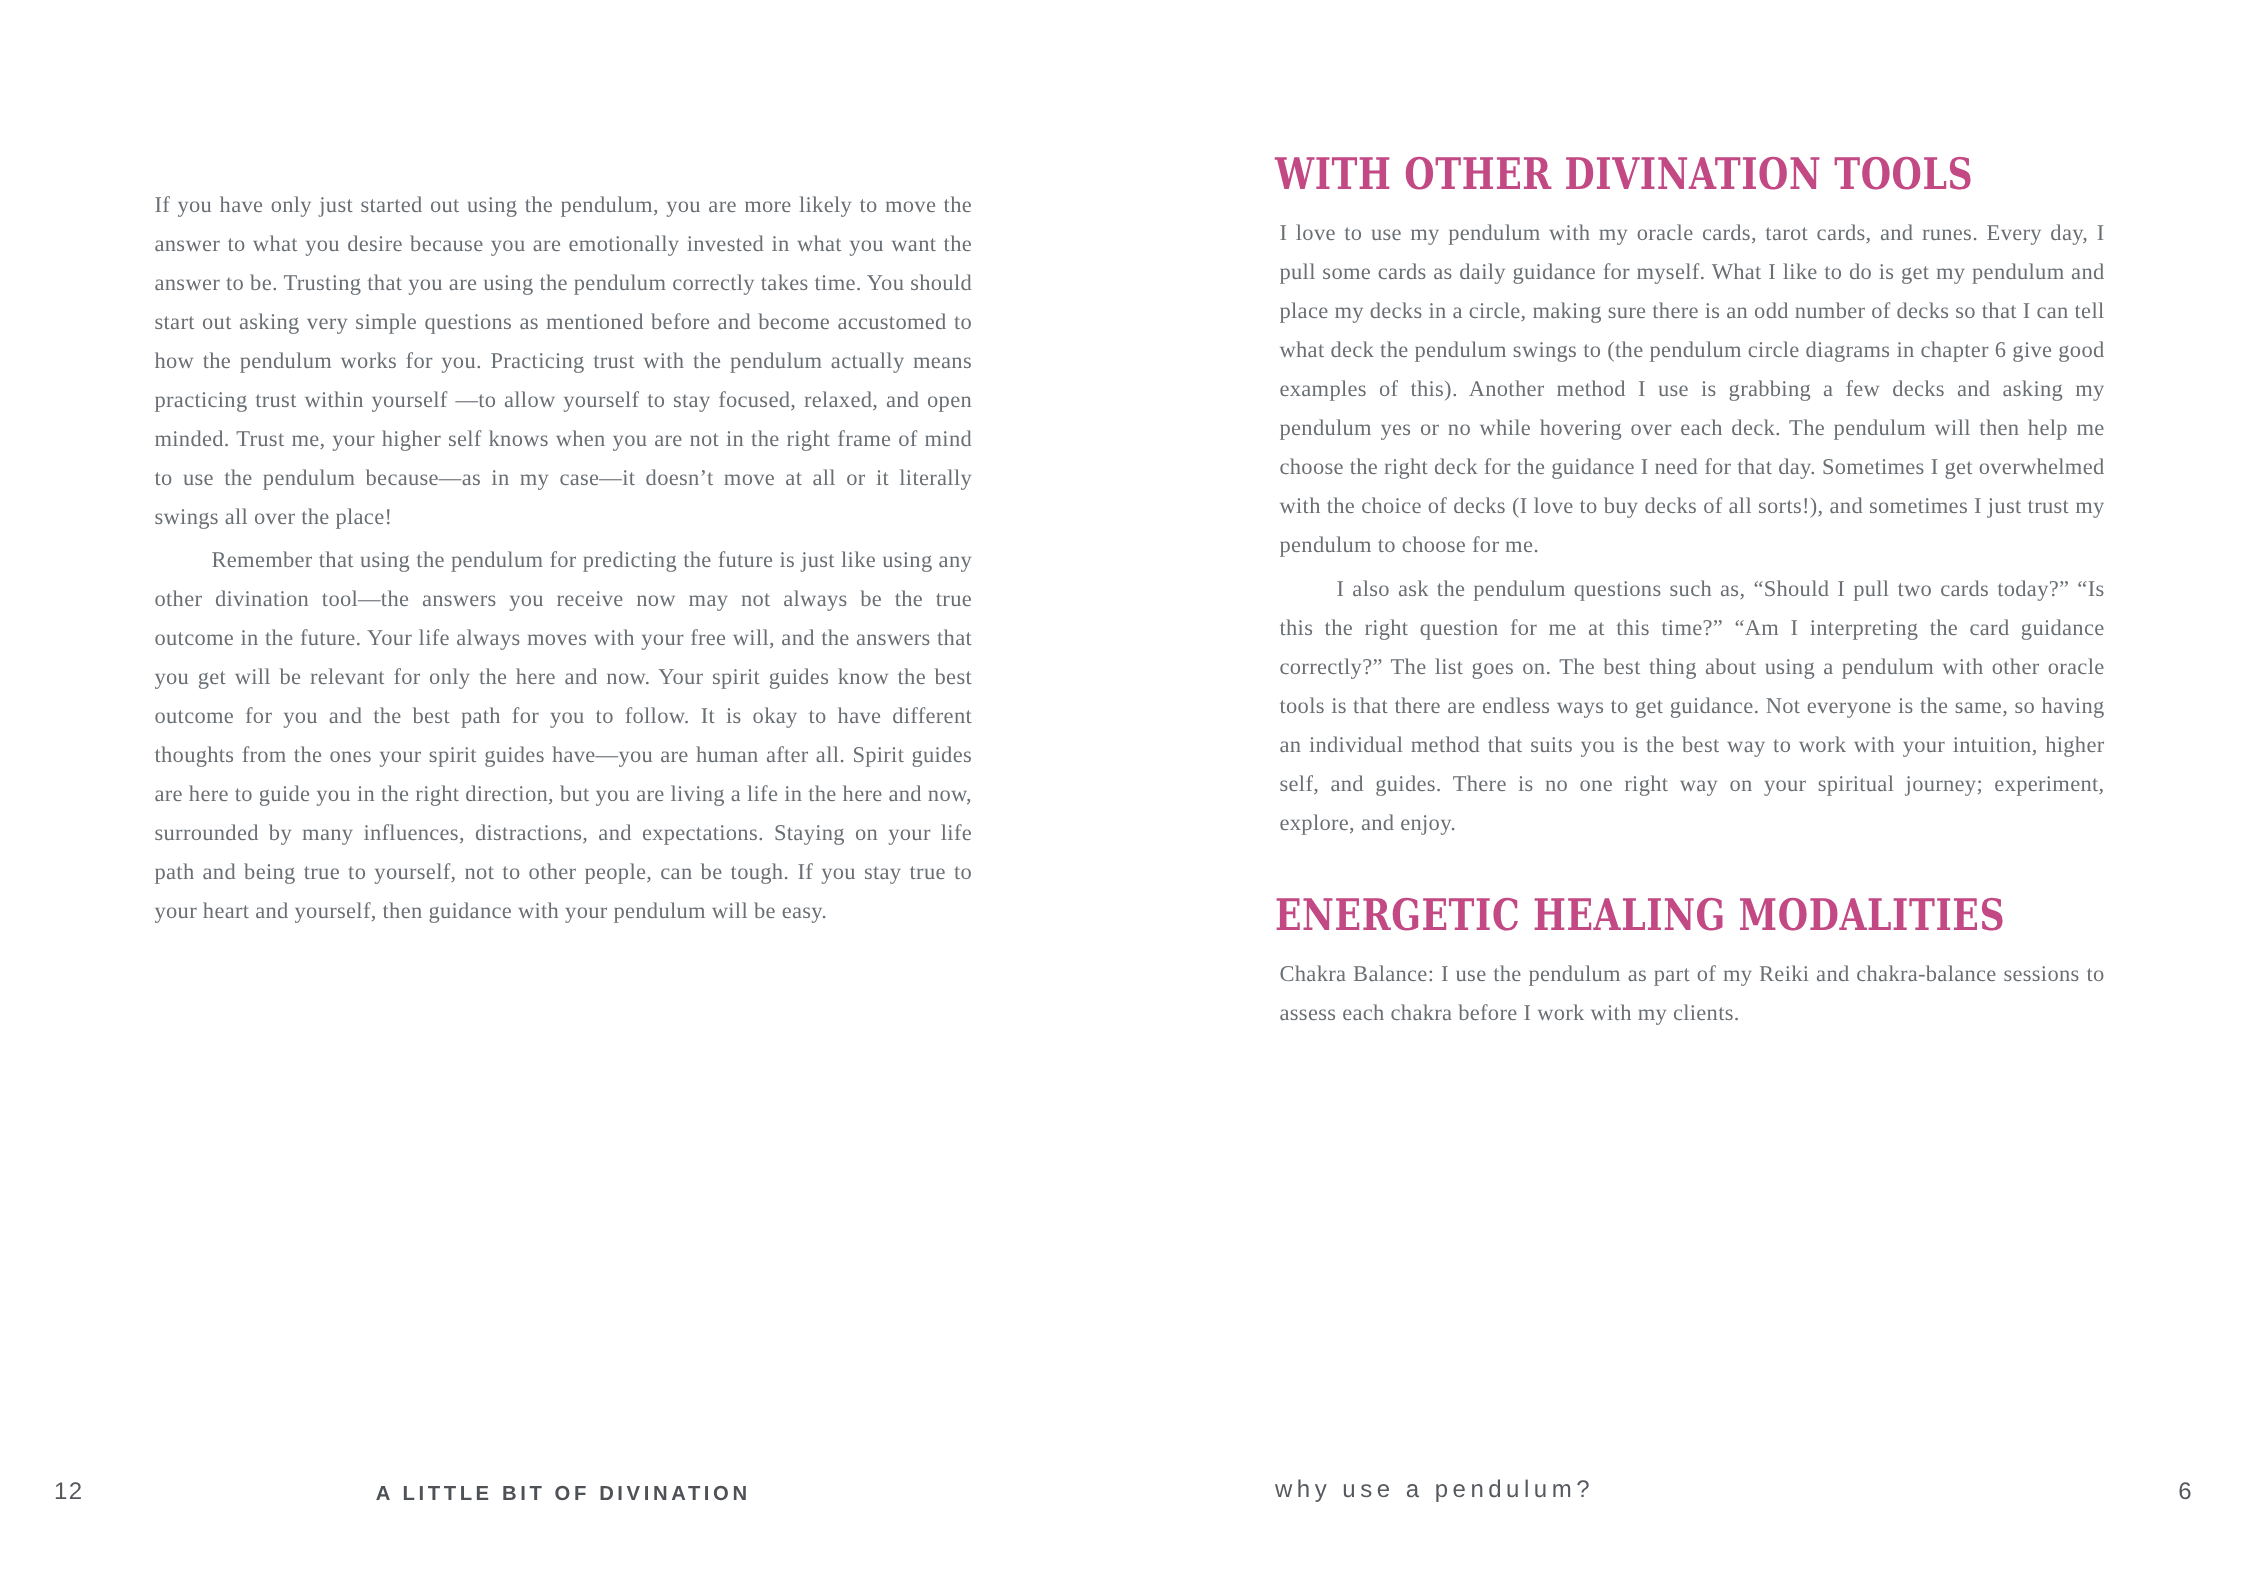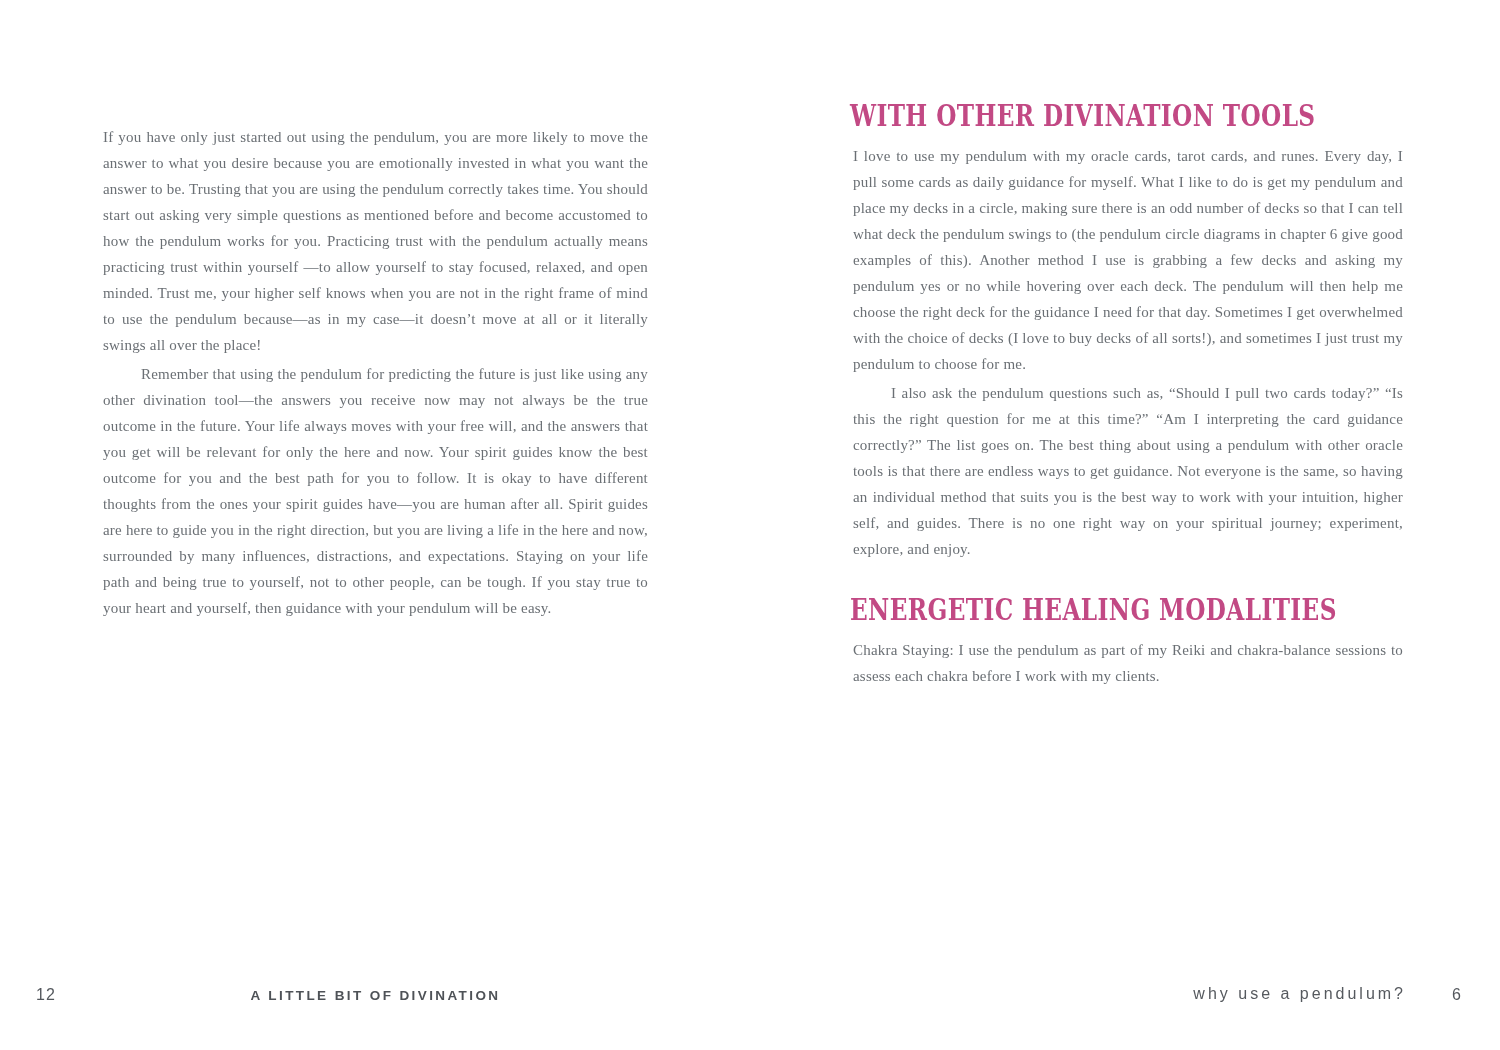--- a/index.html
+++ b/index.html
@@ -74,42 +74,42 @@
     text-align: center;
     font-size: 13.5px;
     font-weight: bold;
     letter-spacing: 2.4px;
     color: #4e5257;
   }
   .footer-running-head-right {
     top: 985px;
     left: 850px;
     width: 556px;
-    text-align: right;
+    text-align: left;
     font-size: 16px;
     letter-spacing: 3px;
     color: #55595e;
   }
 </style>
 </head>
 <body>
 
 <div class="spread">
 
   <div class="page-body left-body">
     <p>If you have only just started out using the pendulum, you are more likely to move the answer to what you desire because you are emotionally invested in what you want the answer to be. Trusting that you are using the pendulum correctly takes time. You should start out asking very simple questions as mentioned before and become accustomed to how the pendulum works for you. Practicing trust with the pendulum actually means practicing trust within yourself —to allow yourself to stay focused, relaxed, and open minded. Trust me, your higher self knows when you are not in the right frame of mind to use the pendulum because—as in my case—it doesn’t move at all or it literally swings all over the place!</p>
     <p class="indent">Remember that using the pendulum for predicting the future is just like using any other divination tool—the answers you receive now may not always be the true outcome in the future. Your life always moves with your free will, and the answers that you get will be relevant for only the here and now. Your spirit guides know the best outcome for you and the best path for you to follow. It is okay to have different thoughts from the ones your spirit guides have—you are human after all. Spirit guides are here to guide you in the right direction, but you are living a life in the here and now, surrounded by many influences, distractions, and expectations. Staying on your life path and being true to yourself, not to other people, can be tough. If you stay true to your heart and yourself, then guidance with your pendulum will be easy.</p>
   </div>
 
   <div class="page-body right-body">
     <h2 class="section-heading">WITH OTHER DIVINATION TOOLS</h2>
     <p>I love to use my pendulum with my oracle cards, tarot cards, and runes. Every day, I pull some cards as daily guidance for myself. What I like to do is get my pendulum and place my decks in a circle, making sure there is an odd number of decks so that I can tell what deck the pendulum swings to (the pendulum circle diagrams in chapter 6 give good examples of this). Another method I use is grabbing a few decks and asking my pendulum yes or no while hovering over each deck. The pendulum will then help me choose the right deck for the guidance I need for that day. Sometimes I get overwhelmed with the choice of decks (I love to buy decks of all sorts!), and sometimes I just trust my pendulum to choose for me.</p>
     <p class="indent">I also ask the pendulum questions such as, “Should I pull two cards today?” “Is this the right question for me at this time?” “Am I interpreting the card guidance correctly?” The list goes on. The best thing about using a pendulum with other oracle tools is that there are endless ways to get guidance. Not everyone is the same, so having an individual method that suits you is the best way to work with your intuition, higher self, and guides. There is no one right way on your spiritual journey; experiment, explore, and enjoy.</p>
     <h2 class="section-heading second">ENERGETIC HEALING MODALITIES</h2>
-    <p>Chakra Staying: I use the pendulum as part of my Reiki and chakra-balance sessions to assess each chakra before I work with my clients.</p>
+    <p>Chakra Balance: I use the pendulum as part of my Reiki and chakra-balance sessions to assess each chakra before I work with my clients.</p>
   </div>
 
   <div class="footer-item footer-page-num footer-num-left">12</div>
 
   <div class="footer-item footer-running-head-left">A LITTLE BIT OF DIVINATION</div>
 
   <div class="footer-item footer-running-head-right">why use a pendulum?</div>
 
   <div class="footer-item footer-page-num footer-num-right">6</div>
 

